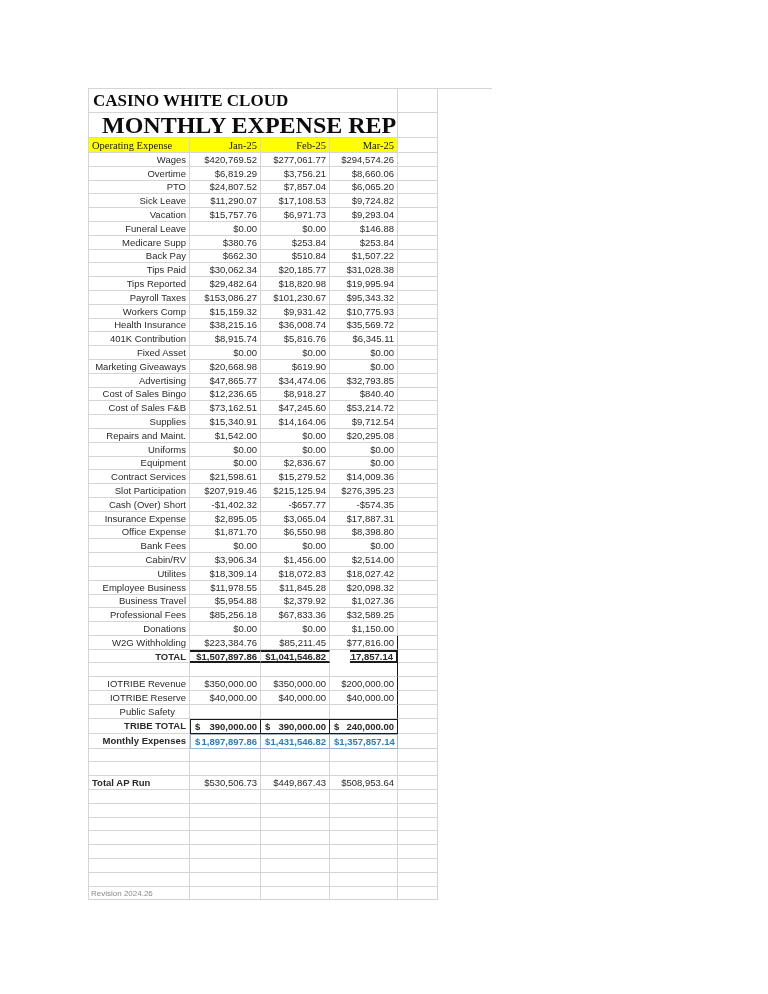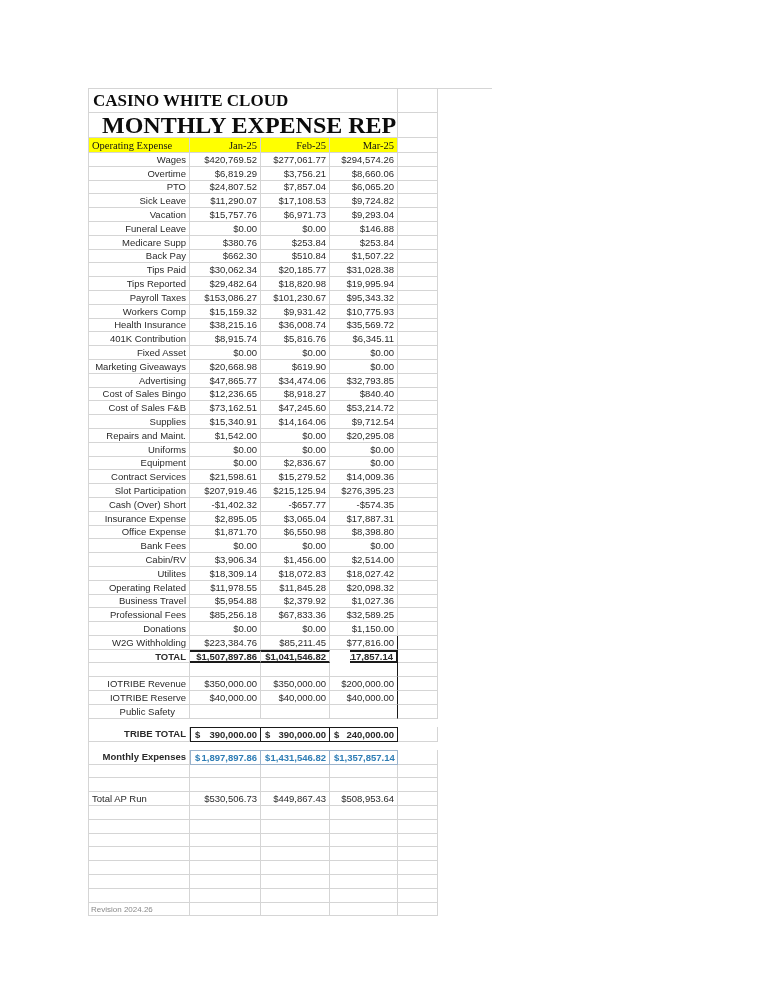--- a/index.html
+++ b/index.html
@@ -17,21 +17,21 @@
   }
   .row { display: grid; grid-template-columns: 101px 71px 69px 68px 40px; }
   .row.span { grid-template-columns: 309px 40px; }
   .c {
     border-right: 1px solid var(--grid); border-bottom: 1px solid var(--grid);
     display: flex; align-items: center; justify-content: flex-end;
     padding: 0 3px; font-size: 9.5px; color: #2a2a2a;
     overflow: hidden; white-space: nowrap;
   }
   .r   { height: 13.8px; }
-  .r15 { height: 15px; margin-top: 8px; }
+  .r15 { height: 15px; }
   .rt1 { height: 24px; }
   .rt2 { height: 25px; }
   .rh  { height: 15px; }
   .left { justify-content: flex-start; }
   .bold { font-weight: bold; }
   .title-cell {
     justify-content: flex-start; font-family: "Liberation Serif", serif;
     font-weight: bold; color: #0c0c0c;
   }
   .t1 { font-size: 17px; padding-left: 4px; }
@@ -47,21 +47,21 @@
     border: 1.5px solid var(--dark); border-left: none;
     justify-content: space-between; font-weight: bold; padding: 0 3px 0 4px;
   }
   .box-first { border-left: 1.5px solid var(--dark); }
   .mbox {
     border: 1px solid #9bb3cc; border-left: none;
     justify-content: space-between; font-weight: bold;
     color: var(--blue); padding: 0 3px 0 4px;
   }
   .mbox-first { border-left: 1px solid #9bb3cc; }
-  .ap-label { justify-content: flex-start; font-weight: normal; padding-left: 3px; text-align: center; }
+  .ap-label { justify-content: flex-start; font-weight: bold; padding-left: 3px; text-align: center; }
   .rev { justify-content: flex-start; font-size: 8px; color: #8a8a8a; padding-left: 2px; }
   .ps-label { padding-right: 14px; }
 </style>
 </head>
 <body>
 
 <div class="page">
   <div class="sheet">
 
     <div class="row span rt1">
@@ -293,21 +293,21 @@
           <div class="c"></div>
         </div>
         <div class="row r">
           <div class="c">Utilites</div>
           <div class="c">$18,309.14</div>
           <div class="c">$18,072.83</div>
           <div class="c">$18,027.42</div>
           <div class="c"></div>
         </div>
         <div class="row r">
-          <div class="c">Operating Related</div>
+          <div class="c">Employee Business</div>
           <div class="c">$11,978.55</div>
           <div class="c">$11,845.28</div>
           <div class="c">$20,098.32</div>
           <div class="c"></div>
         </div>
         <div class="row r">
           <div class="c">Business Travel</div>
           <div class="c">$5,954.88</div>
           <div class="c">$2,379.92</div>
           <div class="c">$1,027.36</div>

